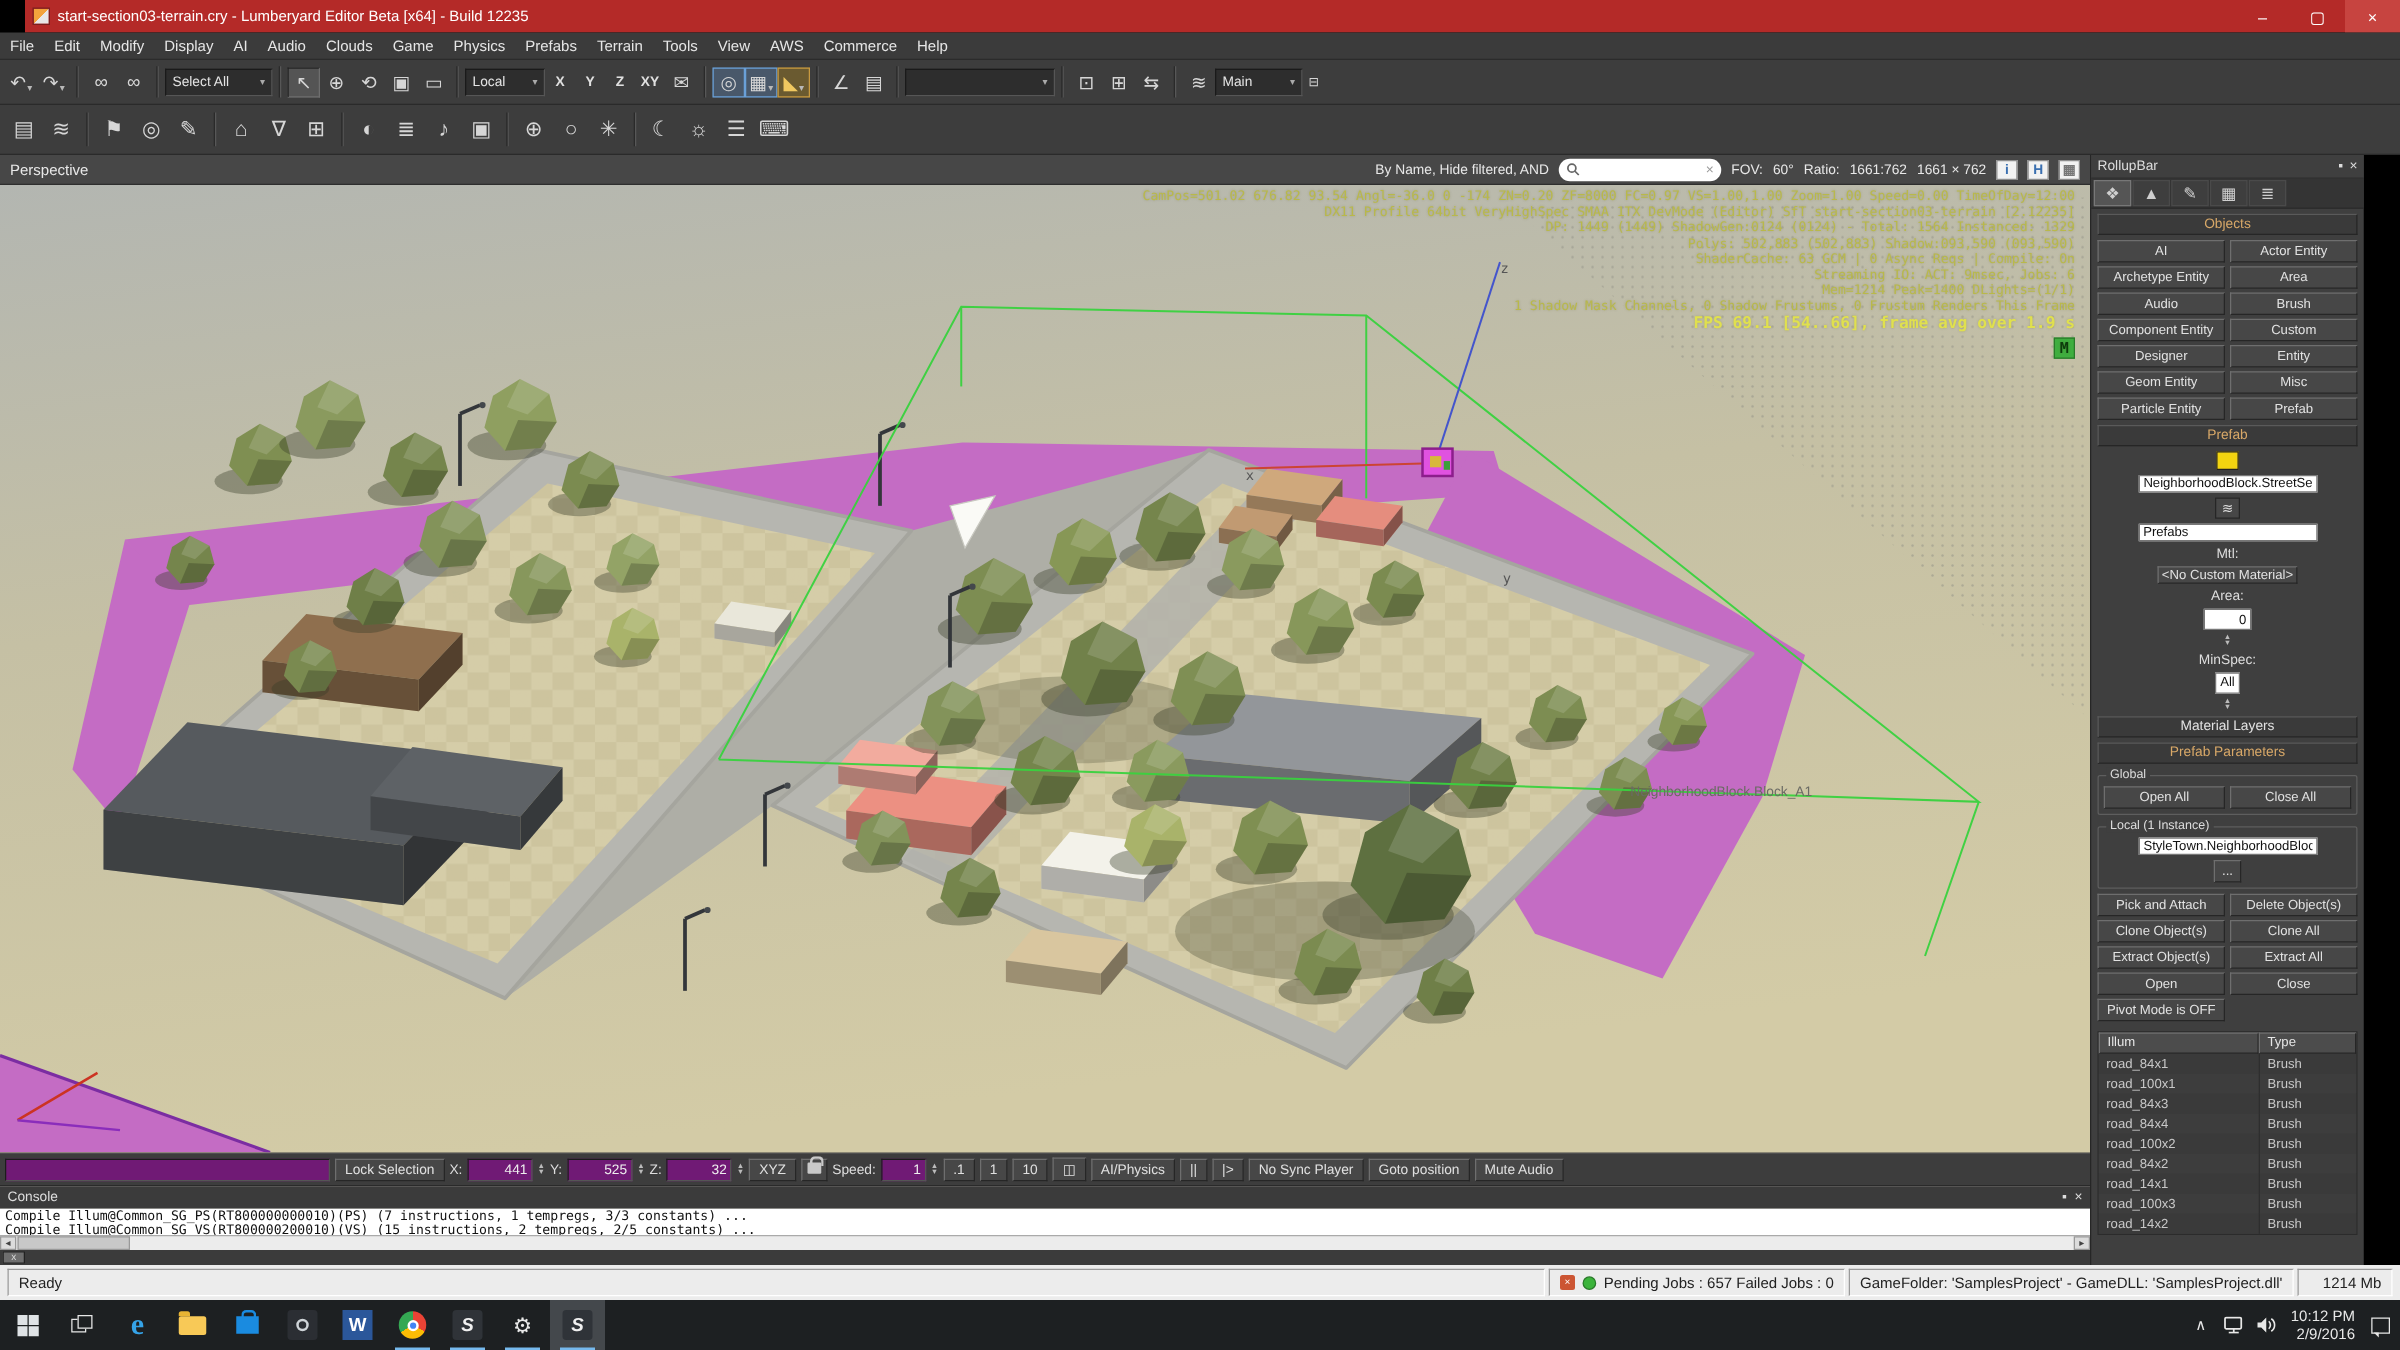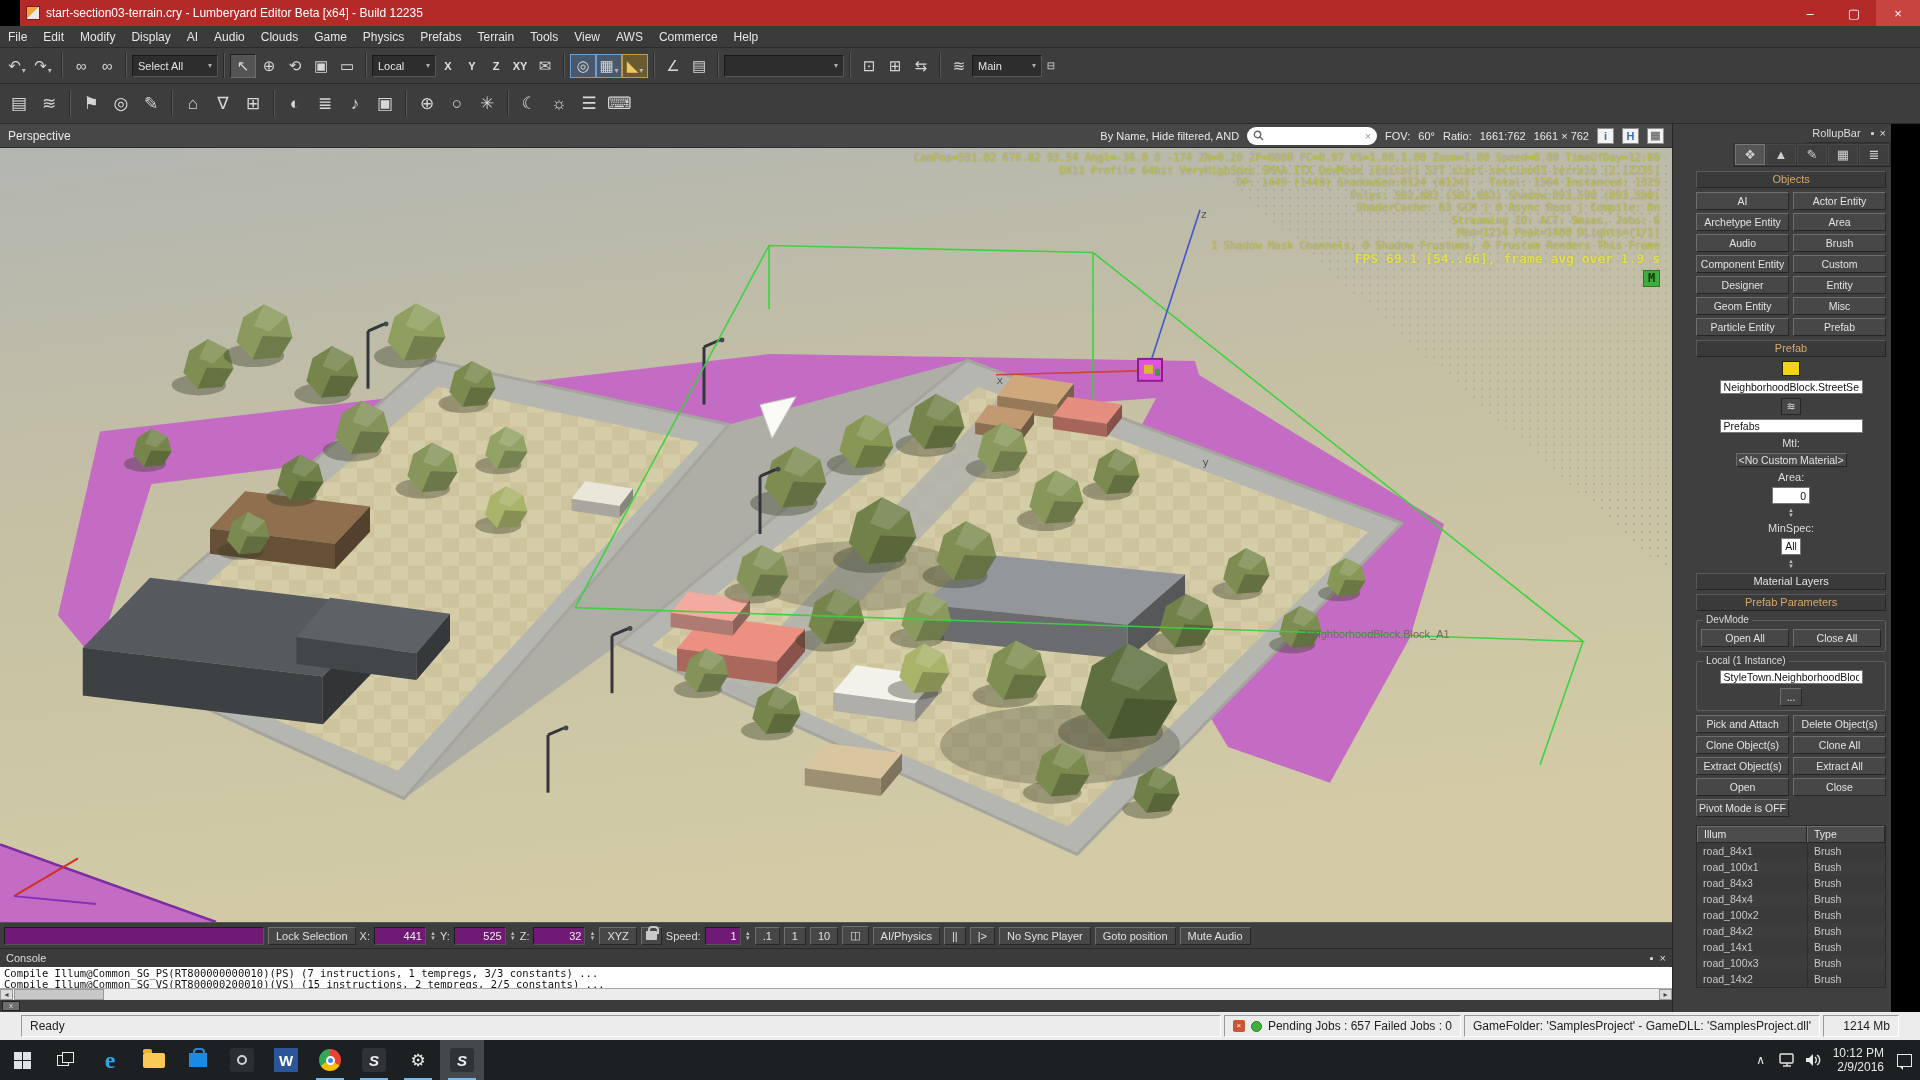--- a/index.html
+++ b/index.html
@@ -68,21 +68,21 @@
   .console-title{height:18px;background:#3b3b3b;color:#ddd;font-size:11px;display:flex;align-items:center;padding:0 6px;gap:6px;}
   .console-title .sp{flex:1;}
   .console-body{flex:1;background:#fff;font-family:"DejaVu Sans Mono",monospace;font-size:10.5px;line-height:11px;color:#111;padding:1px 4px;overflow:hidden;}
   .console-scroll{height:12px;background:#ececec;border-top:1px solid #aaa;display:flex;align-items:stretch;}
   .csbtn{width:13px;background:#dcdcdc;border:1px solid #999;font-size:8px;color:#444;display:flex;align-items:center;justify-content:center;}
   .csthumb{width:90px;background:#c8c8c8;border:1px solid #999;margin-left:1px;}
   .console-strip{height:12px;background:#3b3b3b;display:flex;align-items:center;padding-left:2px;}
   .minbox{width:18px;height:10px;background:#6e6e6e;border:1px solid #222;color:#ddd;font-size:8px;line-height:8px;text-align:center;}
 
   
-  .rollup{width:219px;background:#3f3f3f;border-left:1px solid #262626;display:flex;flex-direction:column;color:#ddd;font-size:11px;min-height:0;align-items:flex-end;}
+  .rollup{width:219px;background:#3f3f3f;border-left:1px solid #262626;display:flex;flex-direction:column;color:#ddd;font-size:11px;min-height:0;}
   .rb-header{height:19px;display:flex;align-items:center;padding:0 5px;background:#3f3f3f;border-bottom:1px solid #2e2e2e;gap:5px;}
   .rb-header .sp{flex:1;}
   .rb-tabs{height:24px;background:#343434;border-bottom:1px solid #2a2a2a;display:flex;align-items:stretch;padding:1px 2px;gap:1px;}
   .rb-tab{width:30px;display:flex;align-items:center;justify-content:center;color:#cfcfcf;font-size:13px;border:1px solid #4a4a4a;background:#3e3e3e;}
   .rb-tab.active{background:#555;border-color:#777;}
   .rb-content{flex:1;padding:4px 5px;display:flex;flex-direction:column;gap:4px;min-height:0;}
   .rheader{height:17px;text-align:center;color:#d8a868;background:#3a3a3a;border:1px solid #5a5a5a;border-bottom-color:#262626;border-right-color:#262626;font-size:11px;line-height:15px;}
   .rheader.plain{color:#e2e2e2;}
   .rgrid{display:grid;grid-template-columns:1fr 1fr;gap:3px 4px;}
   .rbtn{height:18px;background:#474747;border:1px solid;border-color:#6e6e6e #262626 #262626 #6e6e6e;color:#e2e2e2;font-size:10.5px;display:flex;align-items:center;justify-content:center;white-space:nowrap;overflow:hidden;padding:0 2px;font-family:"Liberation Sans",sans-serif;}
@@ -96,21 +96,21 @@
   .rtable{border:1px solid #2b2b2b;margin-bottom:22px;}
   .rthead{display:flex;background:#4c4c4c;}
   .rth{flex:1;height:17px;line-height:15px;padding:0 6px;border:1px solid;border-color:#6e6e6e #262626 #262626 #6e6e6e;font-size:10.5px;color:#e6e6e6;}
   .rth.type{flex:0 0 78px;}
   .rtr{display:flex;height:16px;line-height:16px;color:#c8c8c8;font-size:10.5px;background:#3a3a3a;}
   .rtr:nth-child(odd){background:#3d3d3d;}
   .rtd{flex:1;padding:0 6px;white-space:nowrap;overflow:hidden;}
   .rtd.type{flex:0 0 78px;border-left:1px solid #2e2e2e;}
 
   
-  .statusbar{height:28px;background:#ececec;display:flex;align-items:center;gap:3px;padding:2px 21px;font-size:12px;color:#222;flex:0 0 auto;}
+  .statusbar{height:28px;background:#ececec;display:flex;align-items:center;gap:3px;padding:2px 6px;font-size:12px;color:#222;flex:0 0 auto;}
   .seg{height:22px;display:flex;align-items:center;padding:0 8px;border:1px solid;border-color:#9a9a9a #fff #fff #9a9a9a;gap:6px;white-space:nowrap;}
   .seg.grow{flex:1;}
   .dot-red{width:12px;height:12px;background:#c53; color:#fff;font-size:8px;line-height:12px;text-align:center;border-radius:2px;}
   .dot-green{width:11px;height:11px;background:#3cb43c;border-radius:50%;border:1px solid #2a7a2a;}
 
   
   .taskbar{height:40px;background:#1d2022;display:flex;align-items:stretch;color:#e8e8e8;flex:0 0 auto;}
   .tb-start{width:48px;display:flex;align-items:center;justify-content:center;}
   .winlogo{display:grid;grid-template-columns:8px 8px;grid-template-rows:8px 8px;gap:1px;}
   .winlogo i{background:#dfe3e6;}
@@ -654,21 +654,21 @@
           <span>MinSpec:</span>
           <div class="wfield" style="flex:1;line-height:15px">All</div>
           <span class="spin">
               <i>▲</i>
               <i>▼</i>
             </span>
         </div>
         <div class="rheader plain">Material Layers</div>
         <div class="rheader">Prefab Parameters</div>
         <div class="group">
-          <span class="glabel">DevMode</span>
+          <span class="glabel">Global</span>
           <div class="rgrid">
             <button class="rbtn">Open All</button>
             <button class="rbtn">Close All</button>
           </div>
         </div>
         <div class="group">
           <span class="glabel">Local (1 Instance)</span>
           <div class="rrow">
             <input class="wfield" style="flex: 1 1 0%;" value="StyleTown.NeighborhoodBlock.Stre">
             <button class="rbtn" style="width:22px">...</button>

